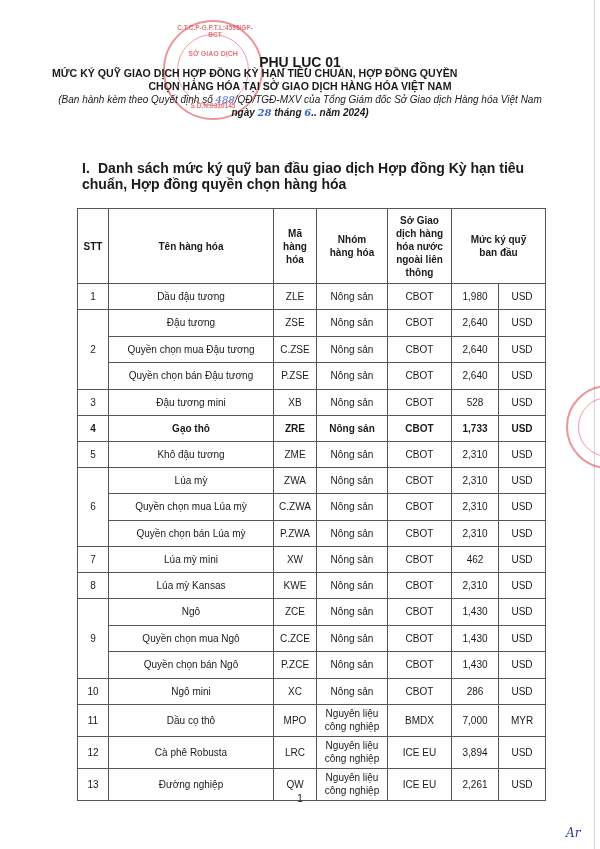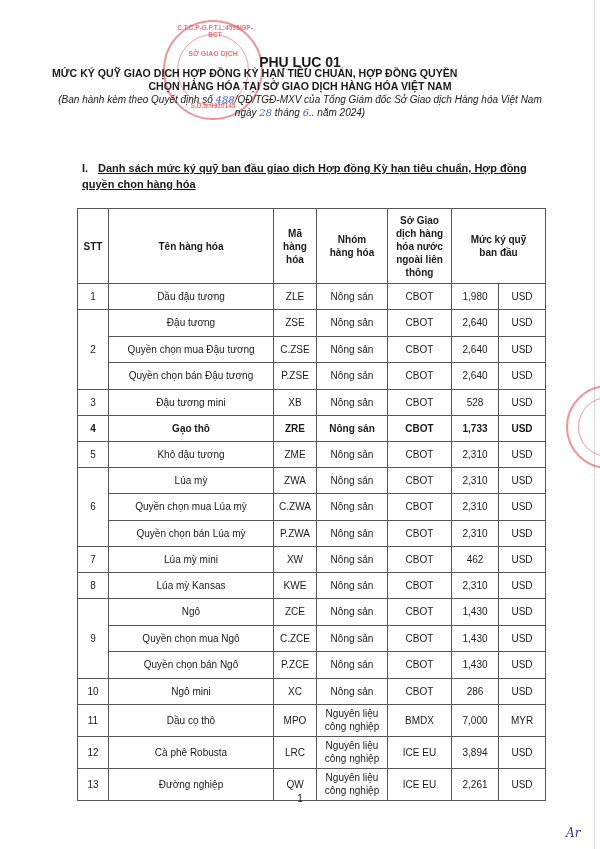--- a/index.html
+++ b/index.html
@@ -3,23 +3,23 @@
 <meta charset="utf-8">
 <style>
   html, body { margin:0; padding:0; background:#fff; }
   body { width:600px; height:849px; position:relative; overflow:hidden; font-family:"Liberation Sans", sans-serif; color:#1a1a1a; }
   .page-edge { position:absolute; left:594px; top:0; width:1px; height:849px; background:#d6d6d6; }
   .hdr { position:absolute; left:0; width:600px; text-align:center; }
   .h-title { top:54px; font-size:14px; font-weight:bold; }
   .h-line1 { top:67px; font-size:10.6px; font-weight:bold; left:52px; width:540px; text-align:left; }
   .h-line2 { top:80px; font-size:10.6px; font-weight:bold; }
   .h-line3 { top:94px; font-size:10px; font-style:italic; }
-  .h-line4 { top:107px; font-size:10px; font-style:italic; }
+  .h-line4 { top:107px; font-size:10px; font-style:italic;font-weight:bold; }
   .hand { color:#3a5fc8; font-family:"DejaVu Serif", serif; font-style:italic;margin-top:16px; }
-  .sec { position:absolute; left:82px; top:160px; width:470px; font-size:11px; font-weight:bold; line-height:16px;text-decoration:underline; }
+  .sec { position:absolute; left:82px; top:160px; width:470px; font-size:14px; font-weight:bold; line-height:16px; }
   .sec .num { display:inline-block; width:16px; }
   table.t { position:absolute; left:77px; top:208px; border-collapse:collapse; font-size:10px; }
   table.t td, table.t th { border:1px solid #555; padding:0; text-align:center; vertical-align:middle; }
   table.t th { font-weight:bold; font-size:10px; line-height:13px; }
   td.name { text-align:left; padding-left:8px; }
   tr.bold td { font-weight:bold; }
   .stamp { position:absolute; border:2px solid rgba(220,60,70,0.55); border-radius:50%; pointer-events:none; }
   .stamp .inner { position:absolute; border:1px solid rgba(220,60,70,0.5); border-radius:50%; }
   .stamp-text { position:absolute; color:rgba(215,55,65,0.7); font-weight:bold; font-size:7.5px; }
   .page-num { position:absolute; top:793px; left:0; width:600px; text-align:center; font-size:10px; }

